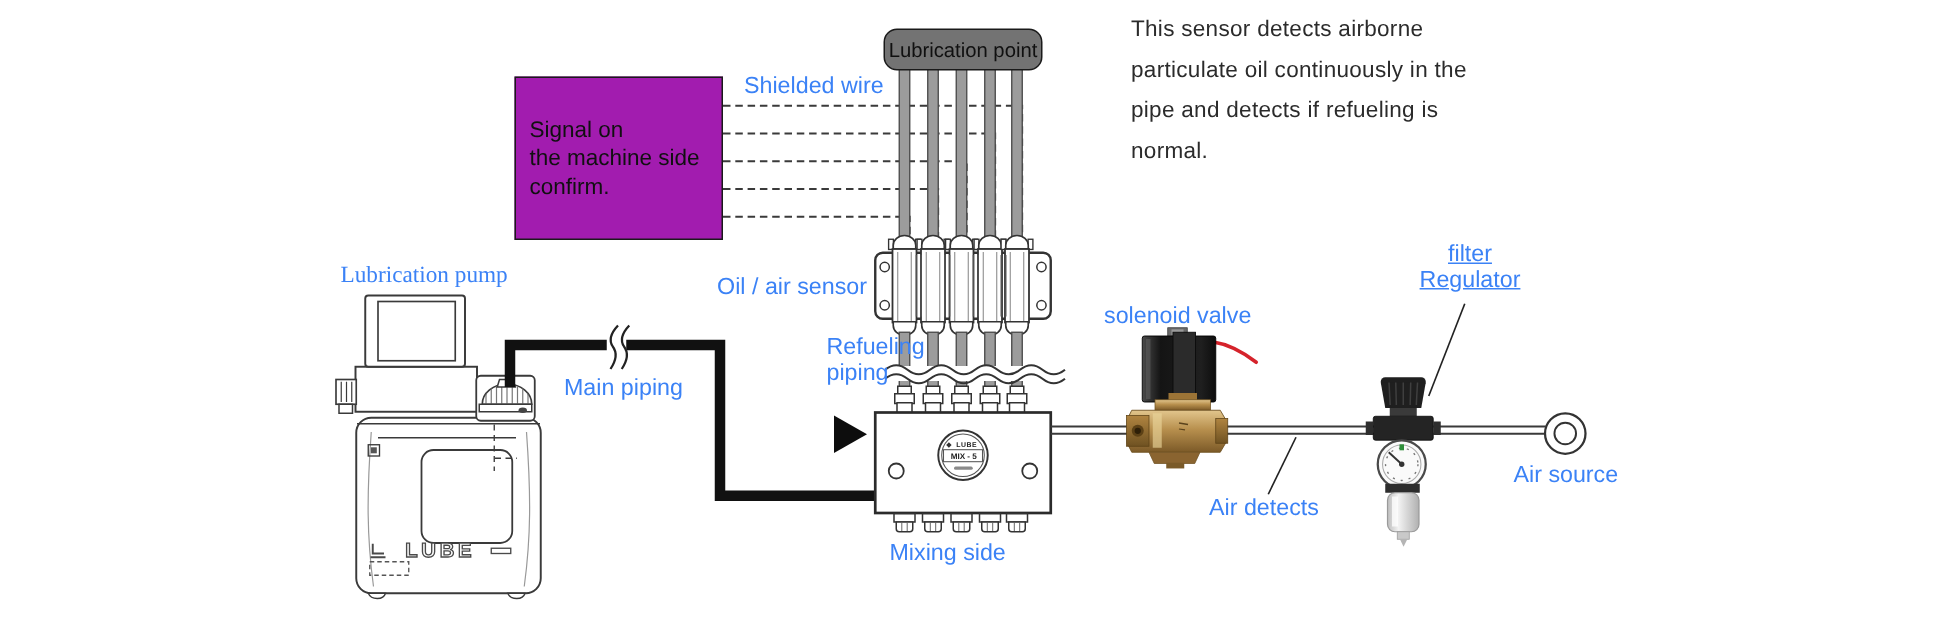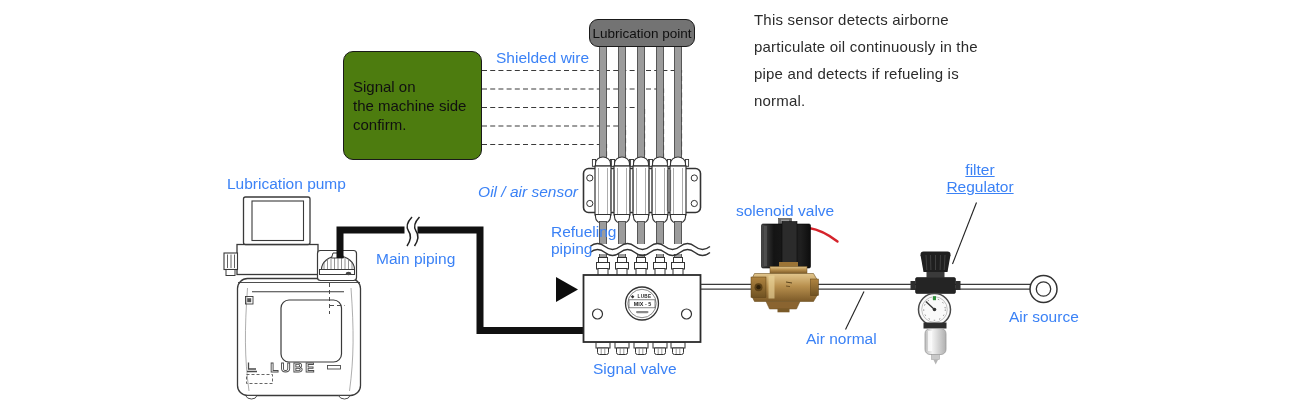--- a/index.html
+++ b/index.html
@@ -3,27 +3,27 @@
 <meta charset="utf-8">
 <style>
   html,body{margin:0;padding:0;background:#fff;}
   #stage{
     position:relative;width:1304px;height:417px;background:#ffffff;overflow:hidden;
     font-family:"Liberation Sans",sans-serif;color:#101010;
   }
   #art{position:absolute;left:0;top:0;z-index:1;}
   .label{position:absolute;z-index:2;font-size:15.5px;line-height:1.12;color:#3b82f6;white-space:pre-line;}
   .label.center{text-align:center;text-decoration:underline;}
-  .label.right{text-align:right;font-style:italic;}
+  .label.right{text-align:right;}
   .callout-box{
     position:absolute;z-index:2;background:#737373;border:1.6px solid #1a1a1a;border-radius:9px;
     display:flex;align-items:center;justify-content:center;font-size:13.5px;
   }
   #signal-box{
-    position:absolute;z-index:2;background:#4d7c0f;border:1.8px solid #1a1a1a;border-radius:10px;
+    position:absolute;z-index:2;background:#a21caf;border:1.8px solid #1a1a1a;border-radius:0;
     left:343px;top:51px;width:139px;height:109px;box-sizing:border-box;
     padding:25px 4px 0 9px;font-size:15px;line-height:19px;white-space:pre-line;
   }
   #description{
     position:absolute;z-index:2;left:754px;top:6px;width:320px;
     font-size:15px;line-height:27px;letter-spacing:.2px;color:#2b2b2b;white-space:pre-line;
   }
 </style>
 </head>
 <body>
@@ -262,28 +262,28 @@
 
   <div class="callout-box" id="lub-point-box" style="left:589px;top:19px;width:104px;height:26px;">
     <span>Lubrication point</span>
   </div>
 
   <div id="signal-box"><span>Signal on
 the machine side
 confirm.</span></div>
 
   <div class="label" style="left:496px;top:49px;">Shielded wire</div>
-  <div class="label" style="left:227px;top:175px;">Lubrication pump</div>
+  <div class="label" style="left:227px;top:175px;font-family:Liberation Serif, serif;">Lubrication pump</div>
   <div class="label right" style="left:440px;top:183px;width:138px;">Oil / air sensor</div>
   <div class="label" style="left:507px;top:223px;line-height:17px;margin-left:44px;">Refueling
 piping</div>
   <div class="label" style="left:376px;top:250px;">Main piping</div>
-  <div class="label" style="left:593px;top:360px;">Signal valve</div>
+  <div class="label" style="left:593px;top:360px;">Mixing side</div>
   <div class="label" style="left:736px;top:202px;">solenoid valve</div>
-  <div class="label" style="left:806px;top:330px;">Air normal</div>
+  <div class="label" style="left:806px;top:330px;">Air detects</div>
   <div class="label center" style="left:930px;top:161px;width:100px;line-height:17px;">filter
 Regulator</div>
   <div class="label" style="left:1009px;top:308px;">Air source</div>
 
   <div id="description">This sensor detects airborne
 particulate oil continuously in the
 pipe and detects if refueling is
 normal.</div>
 
 </div>

